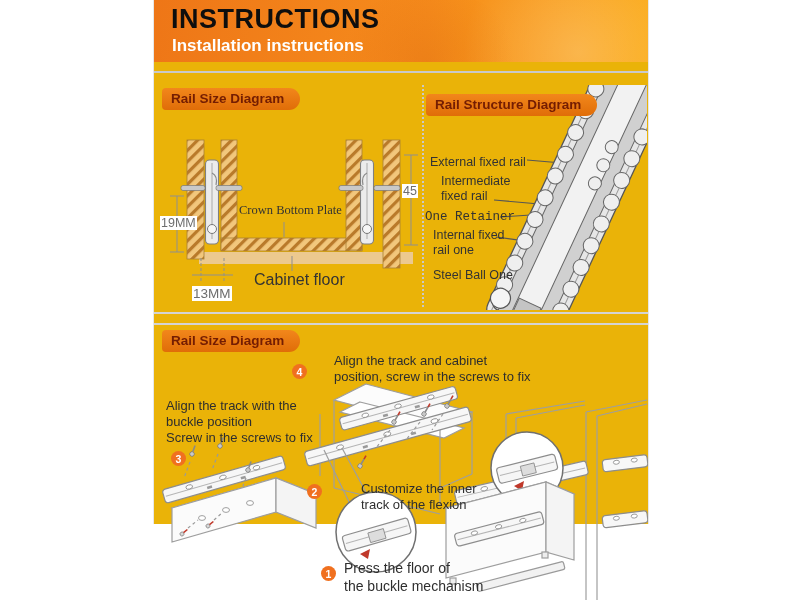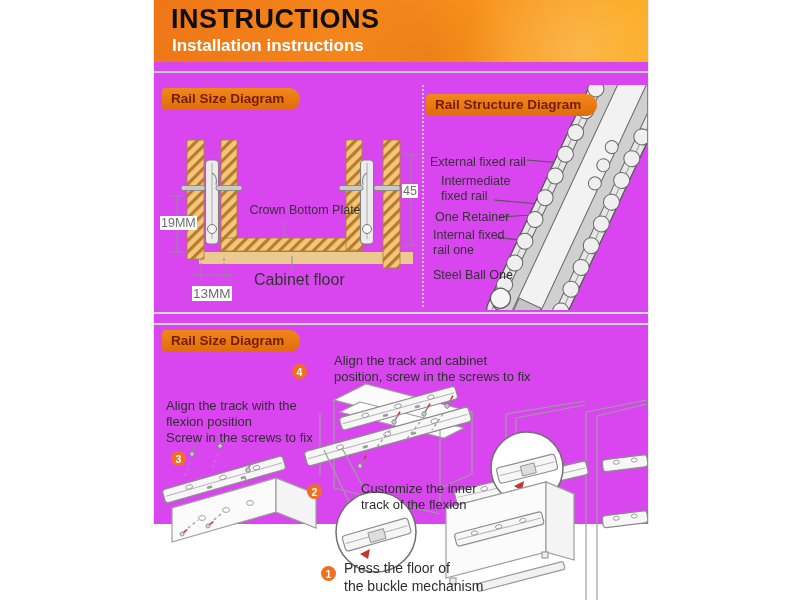--- a/index.html
+++ b/index.html
@@ -1,18 +1,18 @@
 <!DOCTYPE html>
 <html><head>
 <meta charset="utf-8">
 <style>
   html,body{margin:0;padding:0;background:#fff;}
   .stage{position:relative;width:800px;height:600px;background:#ffffff;overflow:hidden;
          font-family:"Liberation Sans",sans-serif;color:#333;}
-  .sheet{position:absolute;left:153px;top:0;width:494px;height:524px;background:#d946ef;
+  .sheet{position:absolute;left:153px;top:0;width:494px;height:524px;background:#eab308;
          border-left:1px solid #e7e7e7;border-right:1px solid #e7e7e7;}
   
   .hdr{position:absolute;left:0;top:0;width:100%;height:62px;
        background:linear-gradient(100deg,#ee7617 0%,#f68c1c 55%,#fbab18 100%);overflow:hidden;}
   .hdr::before{content:"";position:absolute;right:-60px;bottom:-90px;width:260px;height:200px;border-radius:50%;
        background:radial-gradient(circle,rgba(255,255,255,.22),rgba(255,255,255,0) 70%);}
   .hdr::after{content:"";position:absolute;right:120px;bottom:-70px;width:200px;height:140px;border-radius:50%;
        background:radial-gradient(circle,rgba(210,90,10,.25),rgba(210,90,10,0) 70%);}
   .h-title{position:relative;z-index:2;padding:4px 0 0 17px;font-size:27px;font-weight:bold;color:#0e0e0e;letter-spacing:.5px;}
   .h-sub{position:relative;z-index:2;padding:1px 0 0 18px;font-size:17px;font-weight:bold;color:#ffffff;}
@@ -99,21 +99,21 @@
           <line x1="257" y1="30" x2="257" y2="120"></line>
             <line x1="250" y1="30" x2="264" y2="30"></line>
             <line x1="250" y1="120" x2="264" y2="120"></line>
           <line x1="47" y1="133" x2="47" y2="157" stroke-dasharray="3,2"></line>
           <line x1="70" y1="133" x2="70" y2="157" stroke-dasharray="3,2"></line>
           <line x1="38" y1="150" x2="79" y2="150"></line>
           <line x1="130" y1="97" x2="130" y2="112"></line>
           <line x1="138" y1="131" x2="138" y2="146"></line>
         </g>
       </svg>
-      <div class="lbl" style="left:85px;top:125px;width:132px;text-align:center;">Crown Bottom Plate</div>
+      <div class="lbl" style="left:85px;top:125px;width:132px;text-align:left;font-family:Liberation Serif, serif;">Crown Bottom Plate</div>
       <div class="lbl" style="left:100px;top:193px;width:140px;font-size:16px;">Cabinet floor</div>
       <div class="dim" style="left:6px;top:138px;">19MM</div>
       <div class="dim" style="left:38px;top:208px;font-size:13.5px;">13MM</div>
       <div class="dim" style="left:248px;top:106px;">45</div>
 
       <svg class="svg-railstructure" width="223" height="225" viewBox="0 0 223 225">
         <g stroke="#555" stroke-width="1.1">
           <line x1="103" y1="75" x2="138" y2="78"></line>
           <line x1="70" y1="115" x2="138" y2="121"></line>
           <line x1="76" y1="132" x2="152" y2="127"></line>
@@ -154,21 +154,21 @@
           <g>
             <path d="M14,-36 a10,10 0 0 0 -10,10 v52 a10,10 0 0 0 10,10" fill="none" stroke="#555" stroke-width="1.4"></path>
             <circle cx="16" cy="-29" r="10" fill="#f5f5f5" stroke="#555" stroke-width="1.2"></circle>
             <circle cx="16" cy="29" r="10" fill="#f5f5f5" stroke="#555" stroke-width="1.2"></circle>
             <rect x="8" y="-12" width="16" height="24" fill="#c4c4c4" stroke="#666" stroke-width="1"></rect>
           </g>
         </g>
       </svg>
       <div class="lbl" style="left:276px;top:77px;text-align:center;">External fixed rail</div>
       <div class="lbl" style="left:287px;top:96px;width:92px;">Intermediate fixed rail</div>
-      <div class="lbl" style="left:281px;top:132px;">One Retainer</div>
+      <div class="lbl" style="left:271px;top:132px;font-family:Liberation Mono, monospace;">One Retainer</div>
       <div class="lbl" style="left:279px;top:150px;width:90px;">Internal fixed rail one</div>
       <div class="lbl" style="left:279px;top:190px;">Steel Ball One</div>
     </div>
 
     <div class="rule-double"></div>
 
     <div class="sec-bottom">
       <div class="badge" style="left:8px;top:6px;">Rail Size Diagram</div>
 
       <svg class="svg-install" width="494" height="244" viewBox="0 0 494 244">
@@ -351,21 +351,21 @@
 
       <div class="stepnum" style="left:138px;top:40px;">4</div>
       <div class="steptxt" style="left:144px;top:29px;margin-left:36px;">
         <div>Align the track and cabinet</div>
         <div>position, screw in the screws to fix</div>
       </div>
 
 
       <div class="steptxt" style="left:12px;top:74px;">
         <div>Align the track with the</div>
-        <div>flexion position</div>
+        <div>buckle position</div>
         <div>Screw in the screws to fix</div>
       </div>
       <div class="stepnum" style="left:17px;top:127px;">3</div>
 
       <div class="stepnum" style="left:153px;top:160px;">2</div>
       <div class="steptxt" style="left:207px;top:157px;">
         <div>Customize the inner</div>
         <div>track of the flexion</div>
       </div>
 

